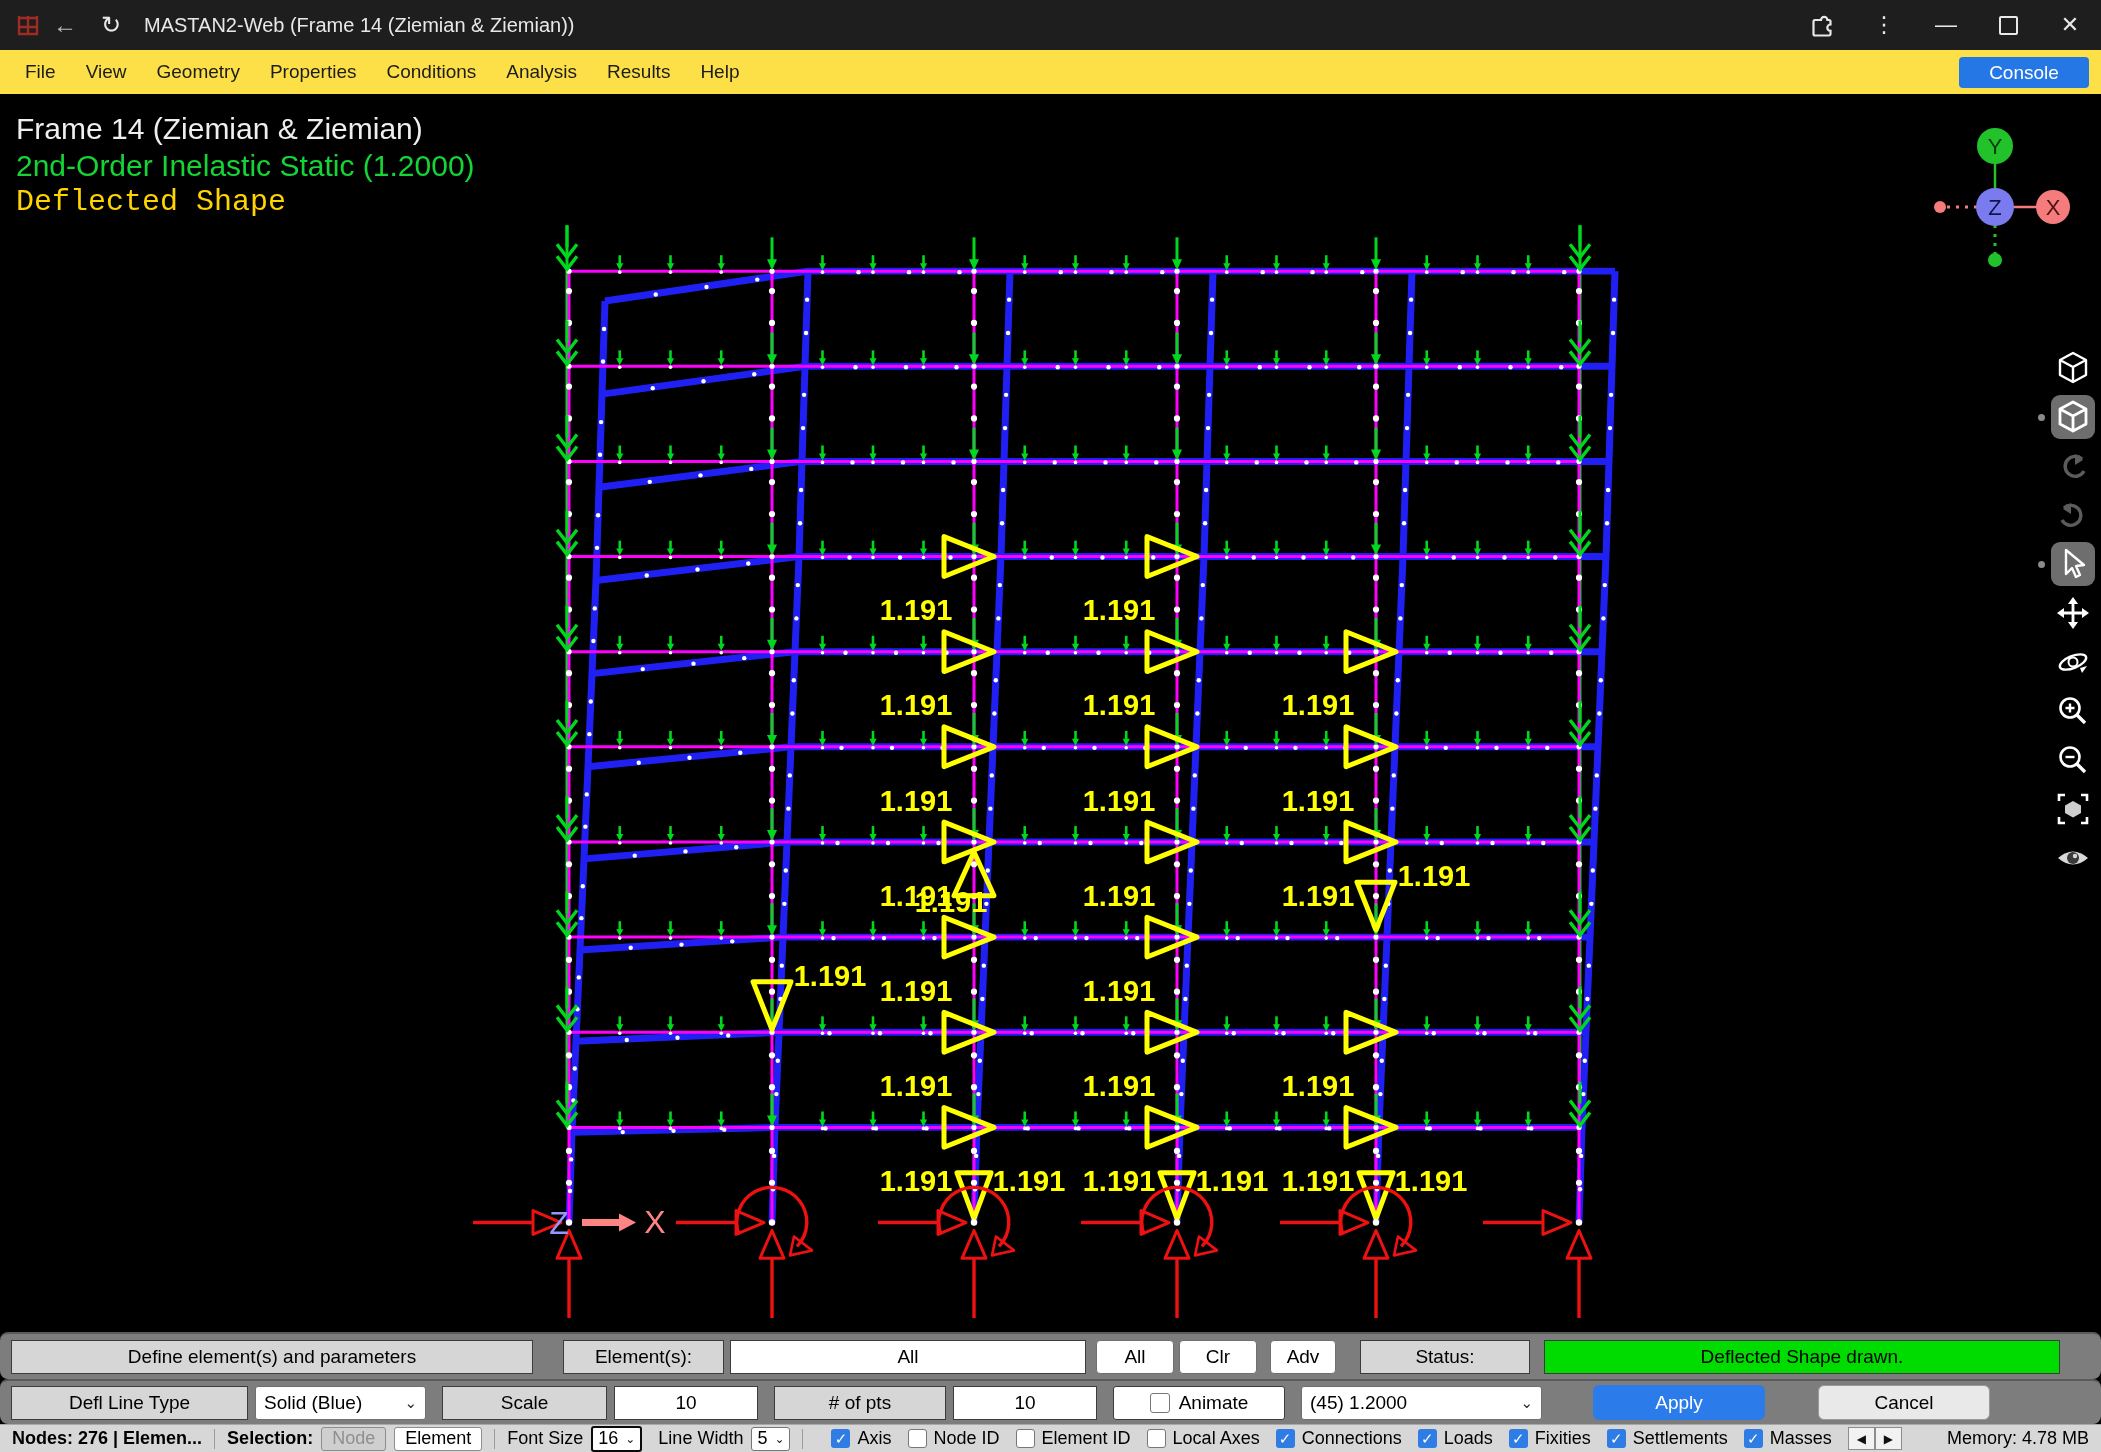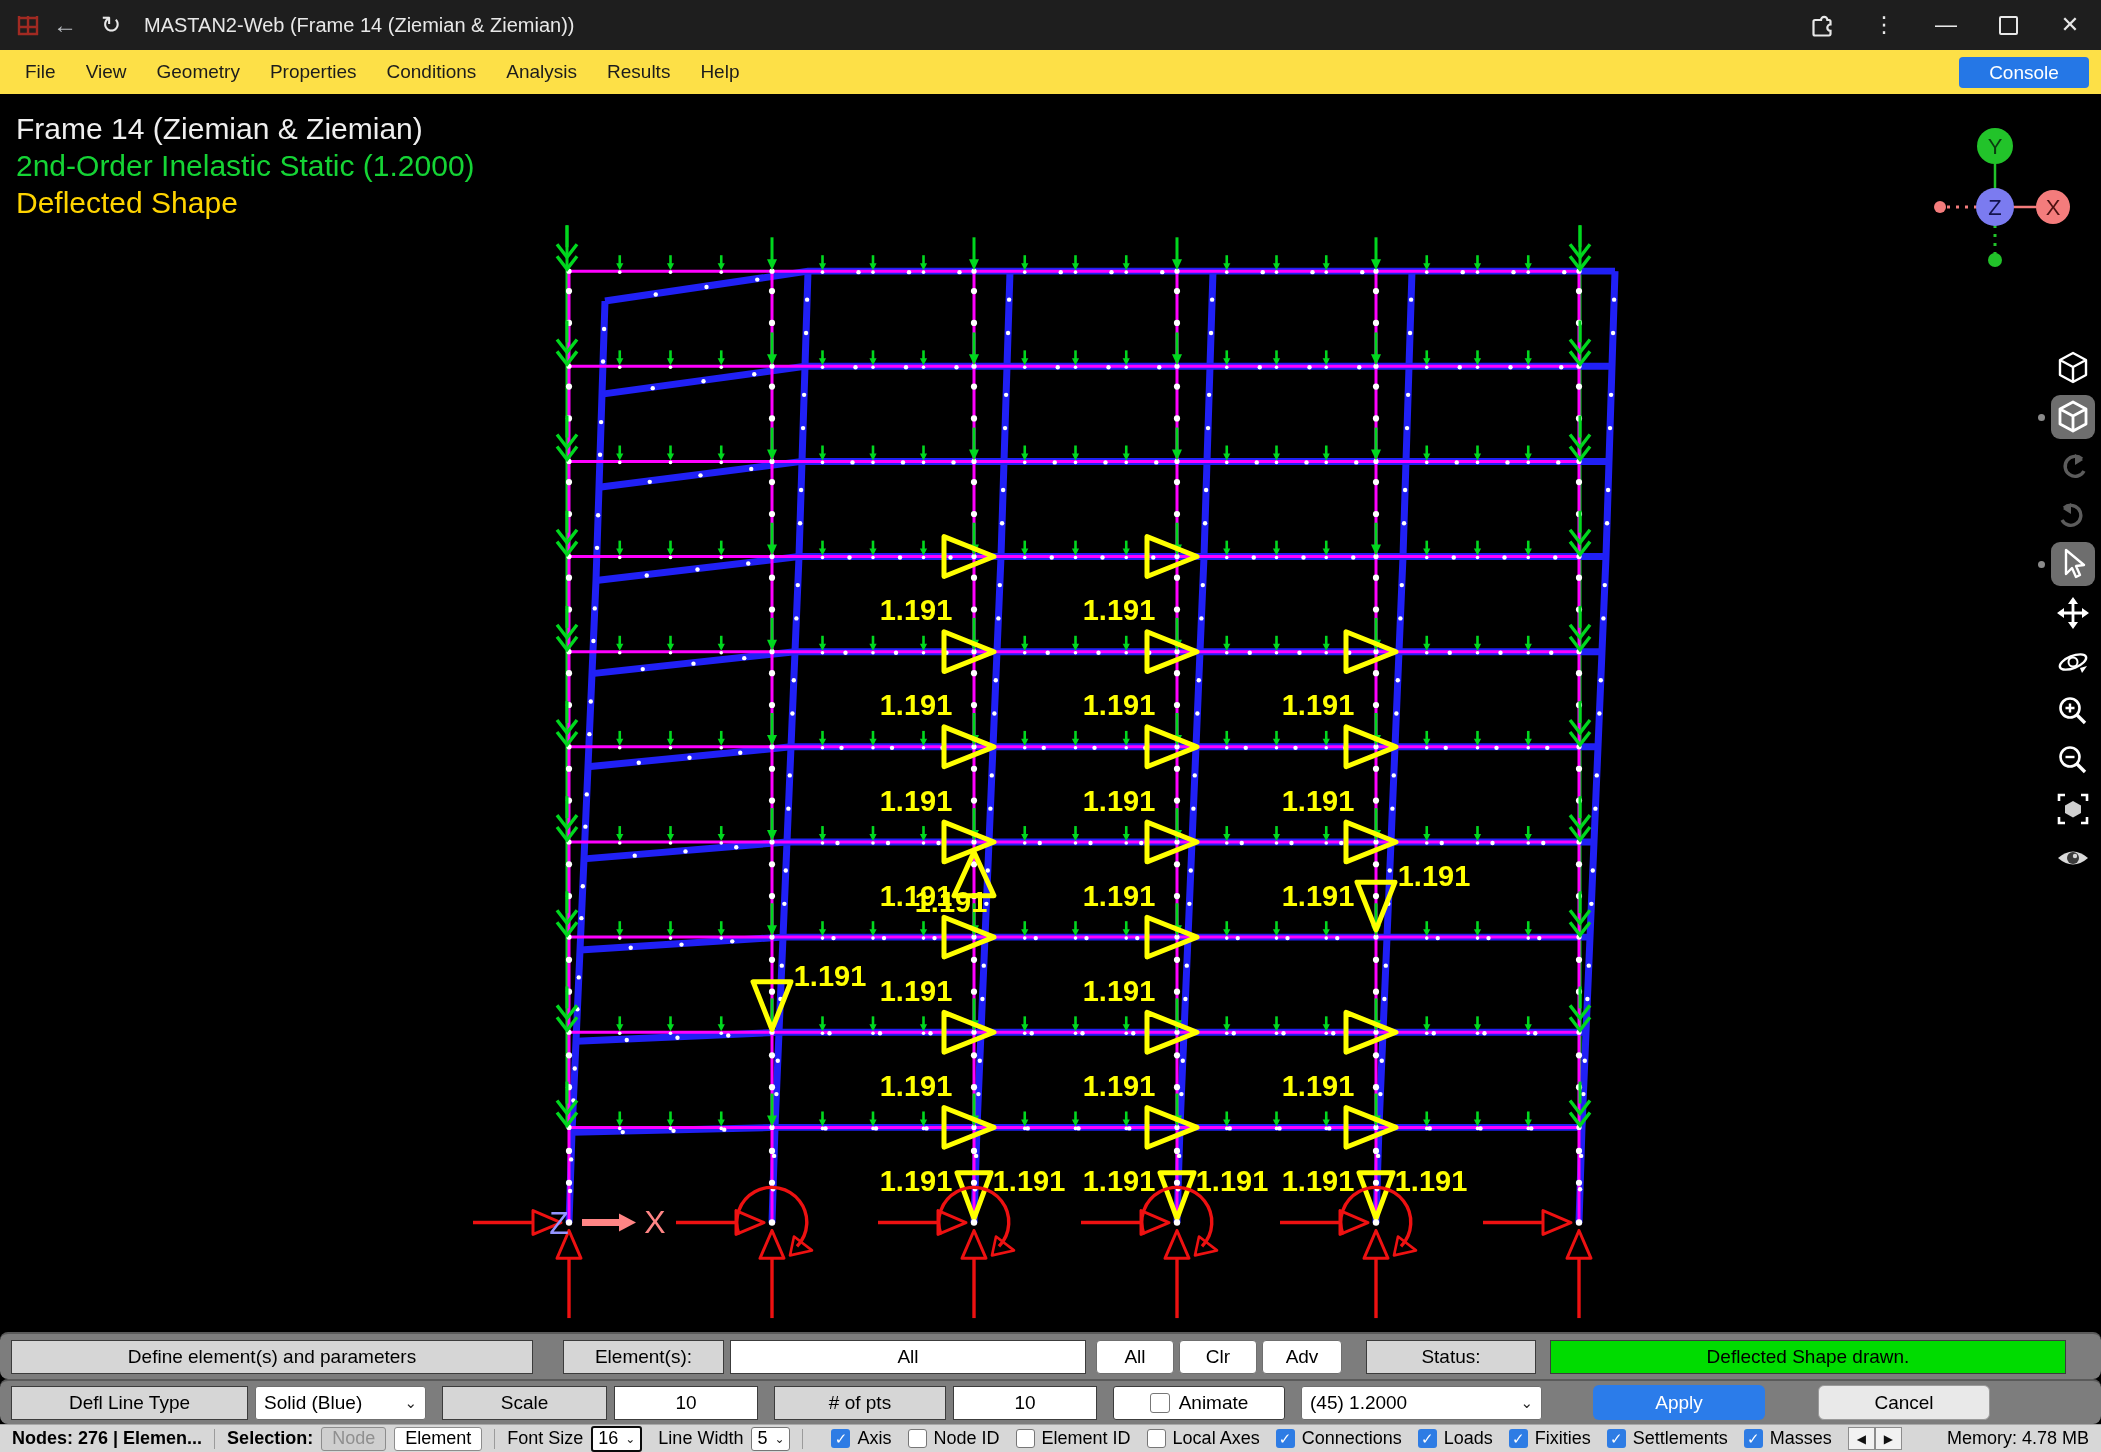--- a/index.html
+++ b/index.html
@@ -18,21 +18,21 @@
   .menu-item{padding:0 15px;font-size:19px;color:#1c1c1c;height:100%;display:flex;align-items:center;cursor:default;}
   .menu-item:first-child{margin-left:10px;}
   .console-btn{position:absolute;right:12px;top:7px;width:130px;height:31px;background:#2577e6;color:#fff;
       border:none;border-radius:4px;font-size:19px;font-family:inherit;display:flex;align-items:center;justify-content:center;}
   
   .canvas{position:relative;flex:1 1 auto;background:#000;overflow:hidden;}
   .canvas svg.model{position:absolute;inset:0;width:100%;height:100%;}
   .overlay-text{position:absolute;left:16px;top:16px;line-height:37px;font-size:30px;}
   .ov-title{color:#efefef;}
   .ov-analysis{color:#15d435;}
-  .ov-mode{color:#ffd400;}
+  .ov-mode{color:#ffd400;font-family:Liberation Mono, monospace;}
   
   .gizmo{position:absolute;top:14px;right:22px;}
   
   .rtoolbar{position:absolute;top:252px;right:6px;display:flex;flex-direction:column;gap:5px;align-items:center;}
   .tool{width:44px;height:44px;border-radius:9px;display:flex;align-items:center;justify-content:center;position:relative;}
   .tool.active{background:#6e6e6e;}
   .tool.active::before{content:"";position:absolute;left:-13px;top:19px;width:7px;height:7px;border-radius:50%;background:#8a8a8a;}
   
   .crow{background:#7d7d7d;display:flex;align-items:center;flex:0 0 auto;border-radius:8px;}
   .row1{height:45px;border-top:2px solid #5a5a5a;}
@@ -1377,21 +1377,21 @@
         </div>
       </div>
   </div>
 
   <div class="crow row1">
     <div class="chip" style="width:522px;margin-left:11px;">Define element(s) and parameters</div>
     <div class="chip" style="width:161px;margin-left:30px;">Element(s):</div>
     <div class="winput" style="width:356px;margin-left:6px;">All</div>
     <div class="wbtn" style="width:78px;margin-left:10px;">All</div>
     <div class="wbtn" style="width:78px;margin-left:5px;">Clr</div>
-    <div class="wbtn" style="width:80px;margin-left:5px;">Adv</div>
+    <div class="wbtn" style="width:66px;margin-left:13px;">Adv</div>
     <div class="chip" style="width:170px;margin-left:24px;">Status:</div>
     <div class="statusgreen" style="width:516px;margin-left:14px;">Deflected Shape drawn.</div>
   </div>
 
   <div class="crow row2">
     <div class="chip" style="width:237px;margin-left:11px;">Defl Line Type</div>
     <div class="dropdown" style="width:171px;margin-left:7px;">
       <span>Solid (Blue)</span>
         <span class="dd-chev">⌄</span>
     </div>

